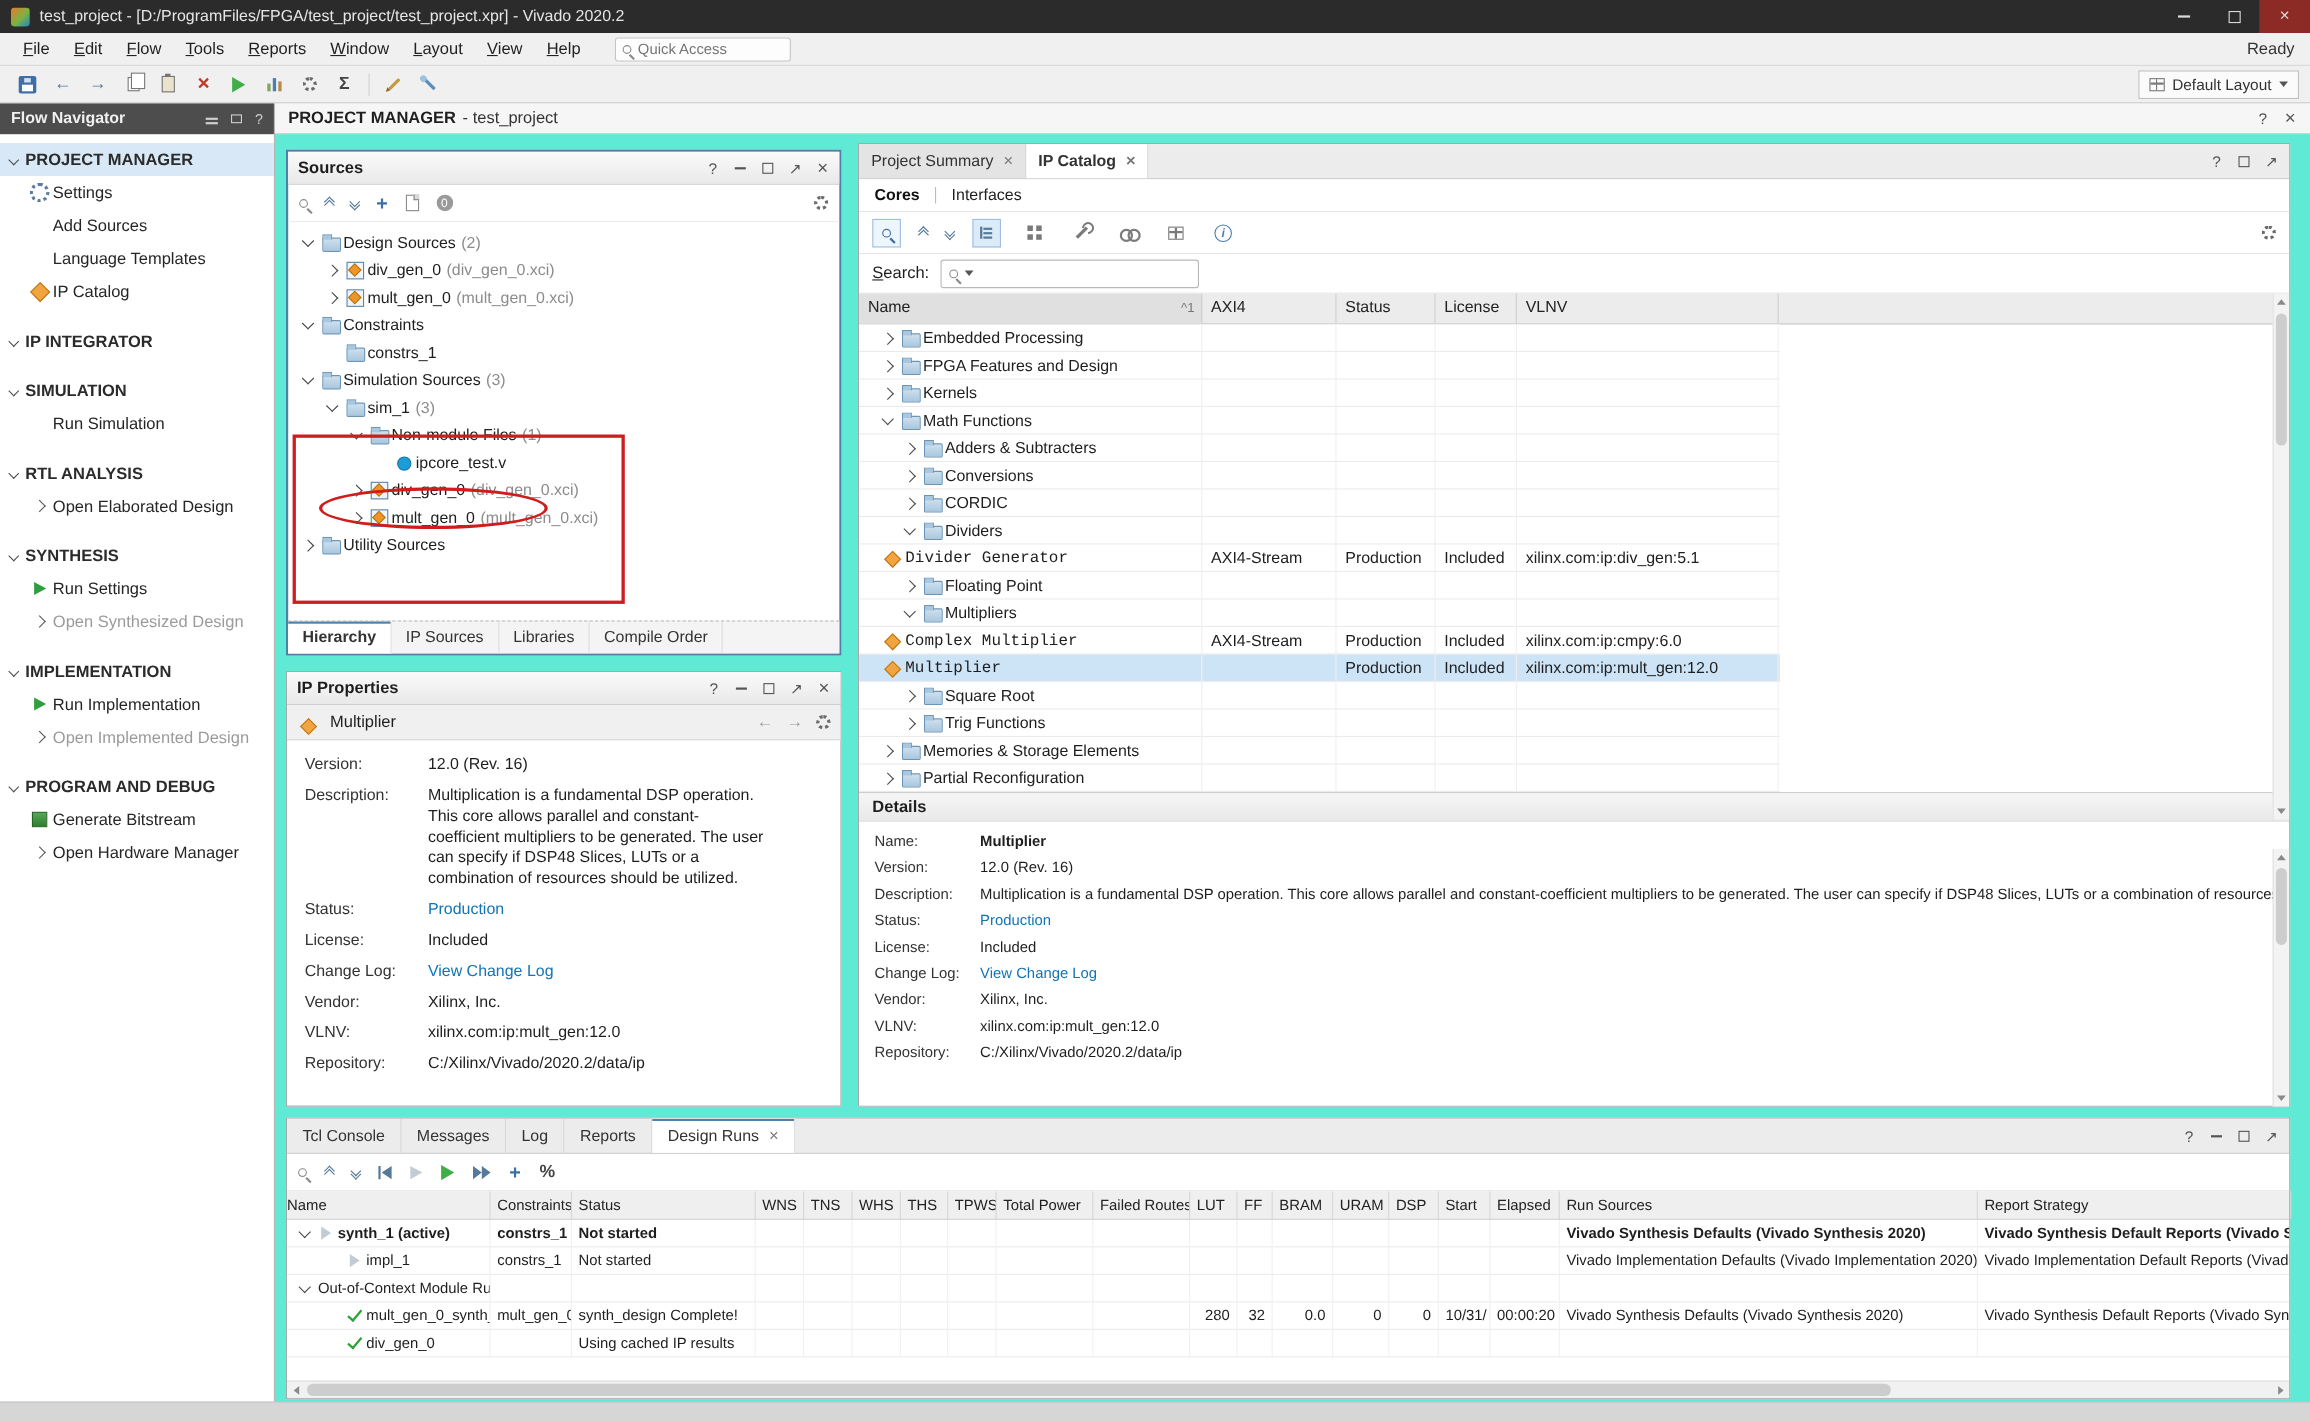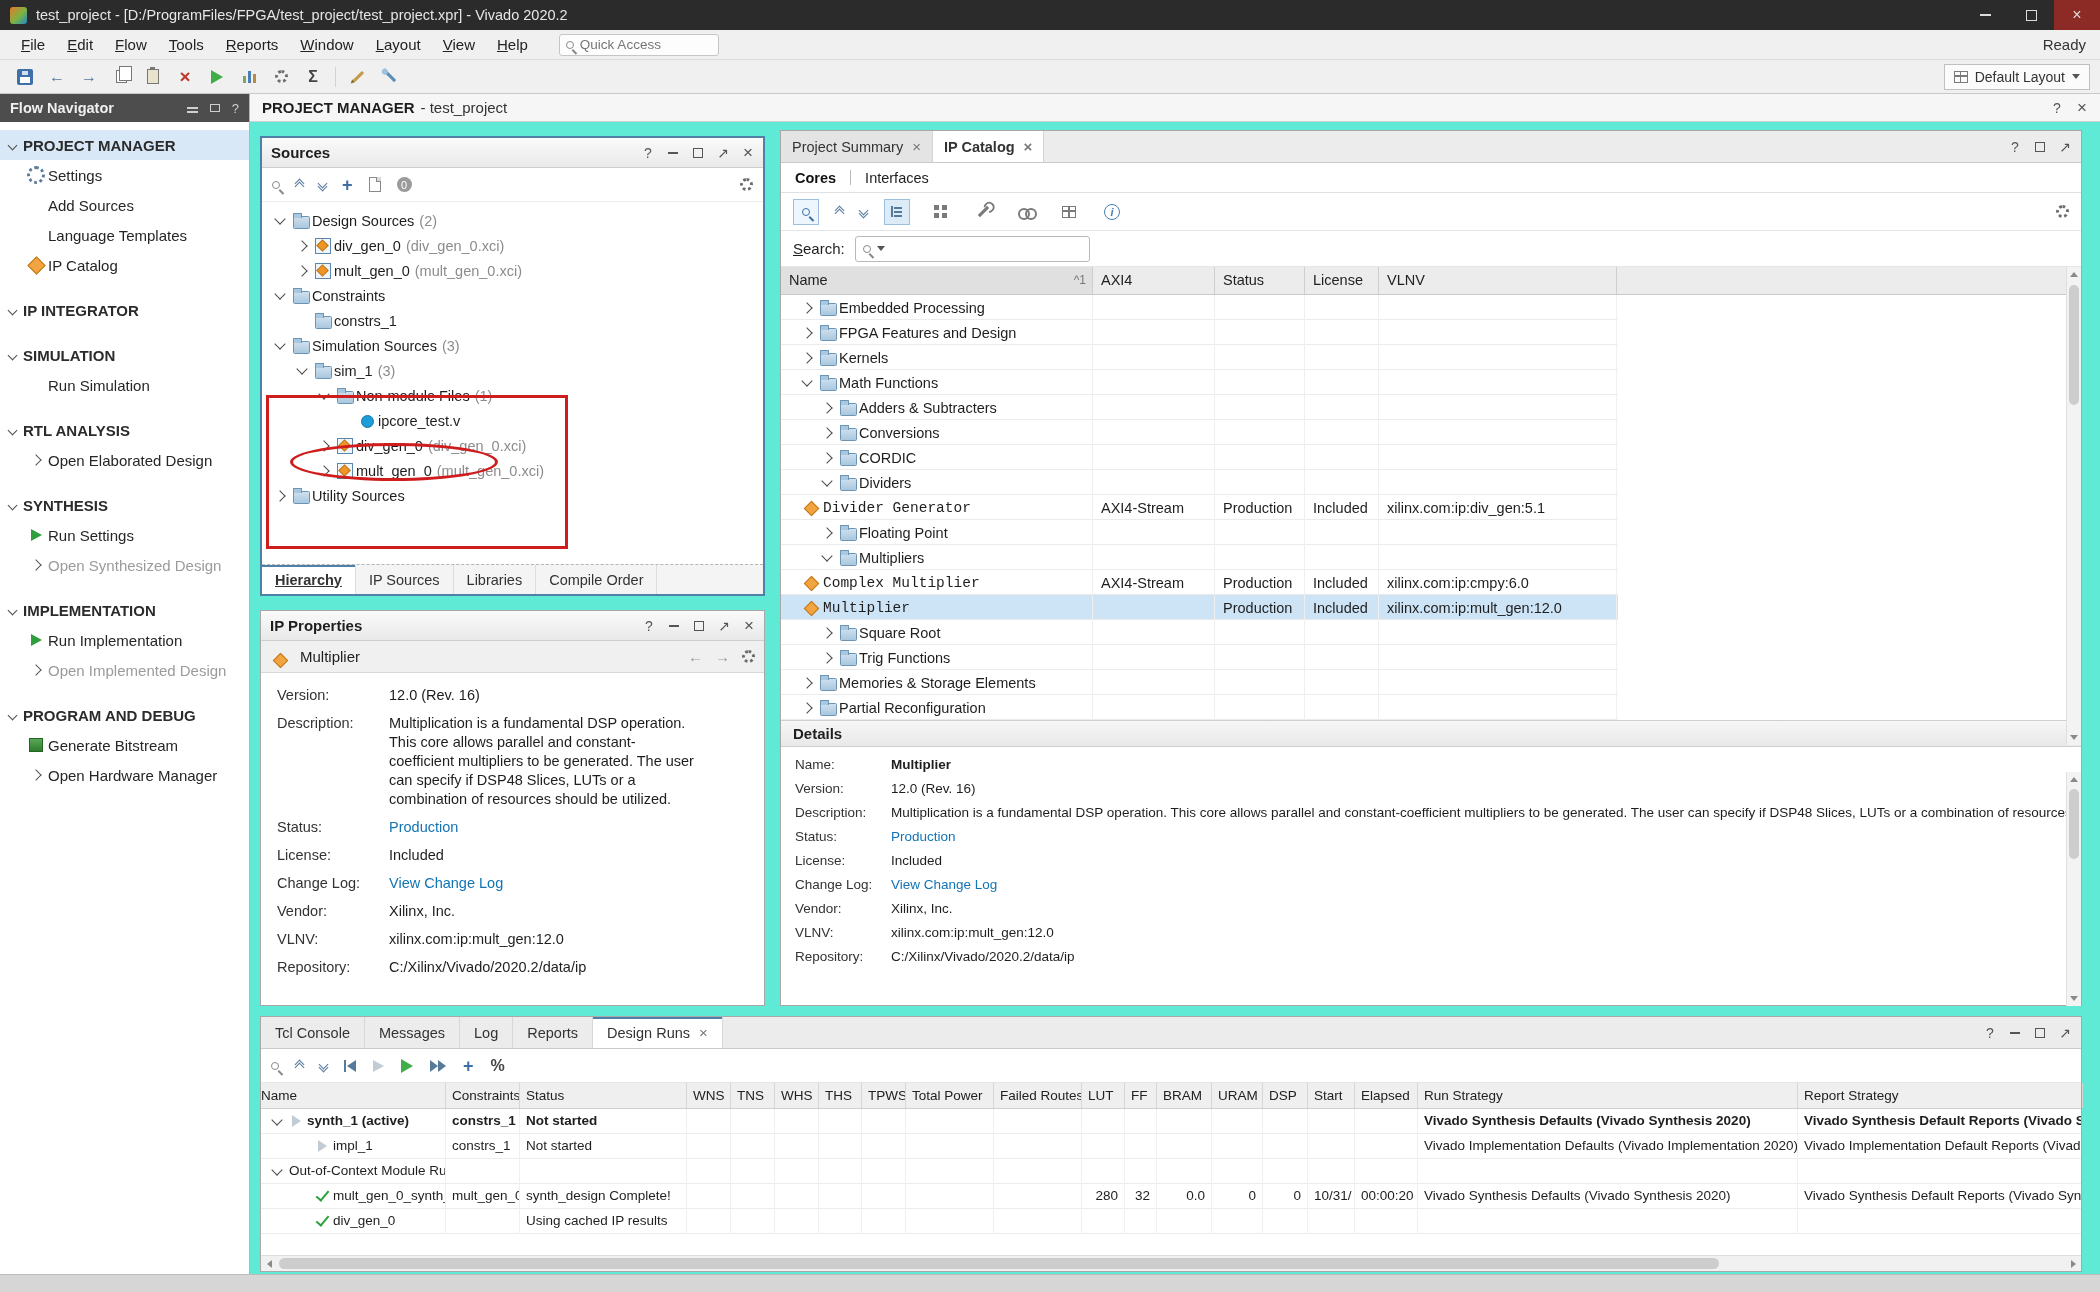--- a/index.html
+++ b/index.html
@@ -122,21 +122,21 @@
   .tic[data-icon="ipxci"]::after{content:"";position:absolute;left:7px;top:9px;width:7px;height:7px;background:#ef9526;transform:rotate(45deg);box-shadow:0 0 0 1px #b96f12;}
   .tic[data-icon="filedot"]::before{content:"";position:absolute;left:5px;top:7px;width:11px;height:11px;border-radius:50%;background:#1e9cd7;border:1px solid #1179a8;}
   .tic[data-icon="ip"]::before{content:"";position:absolute;left:5px;top:8px;width:9px;height:9px;background:#f2a440;border:1px solid #c07818;transform:rotate(45deg);}
   .lbl{color:#1e1e1e;}
   .sfx{color:#8c8c8c;margin-left:5px;}
   .sfx:empty{display:none;}
   .red-rect{position:absolute;left:4px;top:193px;width:302px;height:154px;border:3px solid #cf1d1d;z-index:5;}
   .red-ellipse{position:absolute;left:28px;top:241px;width:208px;height:38px;border:3px solid #cf1d1d;border-radius:50%;z-index:5;}
   .src-tabs{height:30px;display:flex;background:#f4f4f4;border-top:1px dashed #b5b5b5;flex:none;}
   .src-tab{padding:0 13px;display:flex;align-items:center;color:#333;border-right:1px solid #ddd;position:relative;font-size:14.5px;}
-  .src-tab[data-active="1"]{background:#fff;font-weight:bold;text-decoration:underline;}
+  .src-tab[data-active="1"]{background:#fff;font-weight:bold;}
   .src-tab[data-active="1"]::before{content:"";position:absolute;top:0;left:0;right:0;height:2px;background:#4f81a8;}
 
   
   #ipprops{left:10px;top:488px;width:505px;height:396px;}
   .ipp-sub{height:32px;background:#f0f0f0;border-bottom:1px solid #d8d8d8;display:flex;align-items:center;gap:8px;padding:0 9px;flex:none;}
   .ipp-sub .navarrows{margin-left:auto;display:flex;gap:12px;color:#9a9a9a;font-size:15px;align-items:center;}
   .ipp-body{flex:1;padding:13px 0 0 16px;overflow:hidden;}
   .fld{display:flex;margin-bottom:9px;line-height:19px;font-size:14.5px;}
   .fld .fl{width:112px;min-width:112px;color:#333;}
   .fld .fv{width:310px;}
@@ -1132,21 +1132,21 @@
             <span class="rcell" data-col="bram">BRAM</span>
 
             <span class="rcell" data-col="uram">URAM</span>
 
             <span class="rcell" data-col="dsp">DSP</span>
 
             <span class="rcell" data-col="start">Start</span>
 
             <span class="rcell" data-col="elapsed">Elapsed</span>
 
-            <span class="rcell" data-col="run_strategy">Run Strategy</span>
+            <span class="rcell" data-col="run_strategy">Run Sources</span>
 
             <span class="rcell" data-col="report_strategy">Report Strategy</span>
           </div>
         <div class="runs-body">
 
             <div class="rrow" data-indent="0" data-arrow="down" data-em="1">
               <span class="rcell" data-col="name">
                 <span class="arr"></span>
                 <span class="stic" data-icon="playoutline"></span>
                 <span class="lbl">synth_1 (active)</span>

